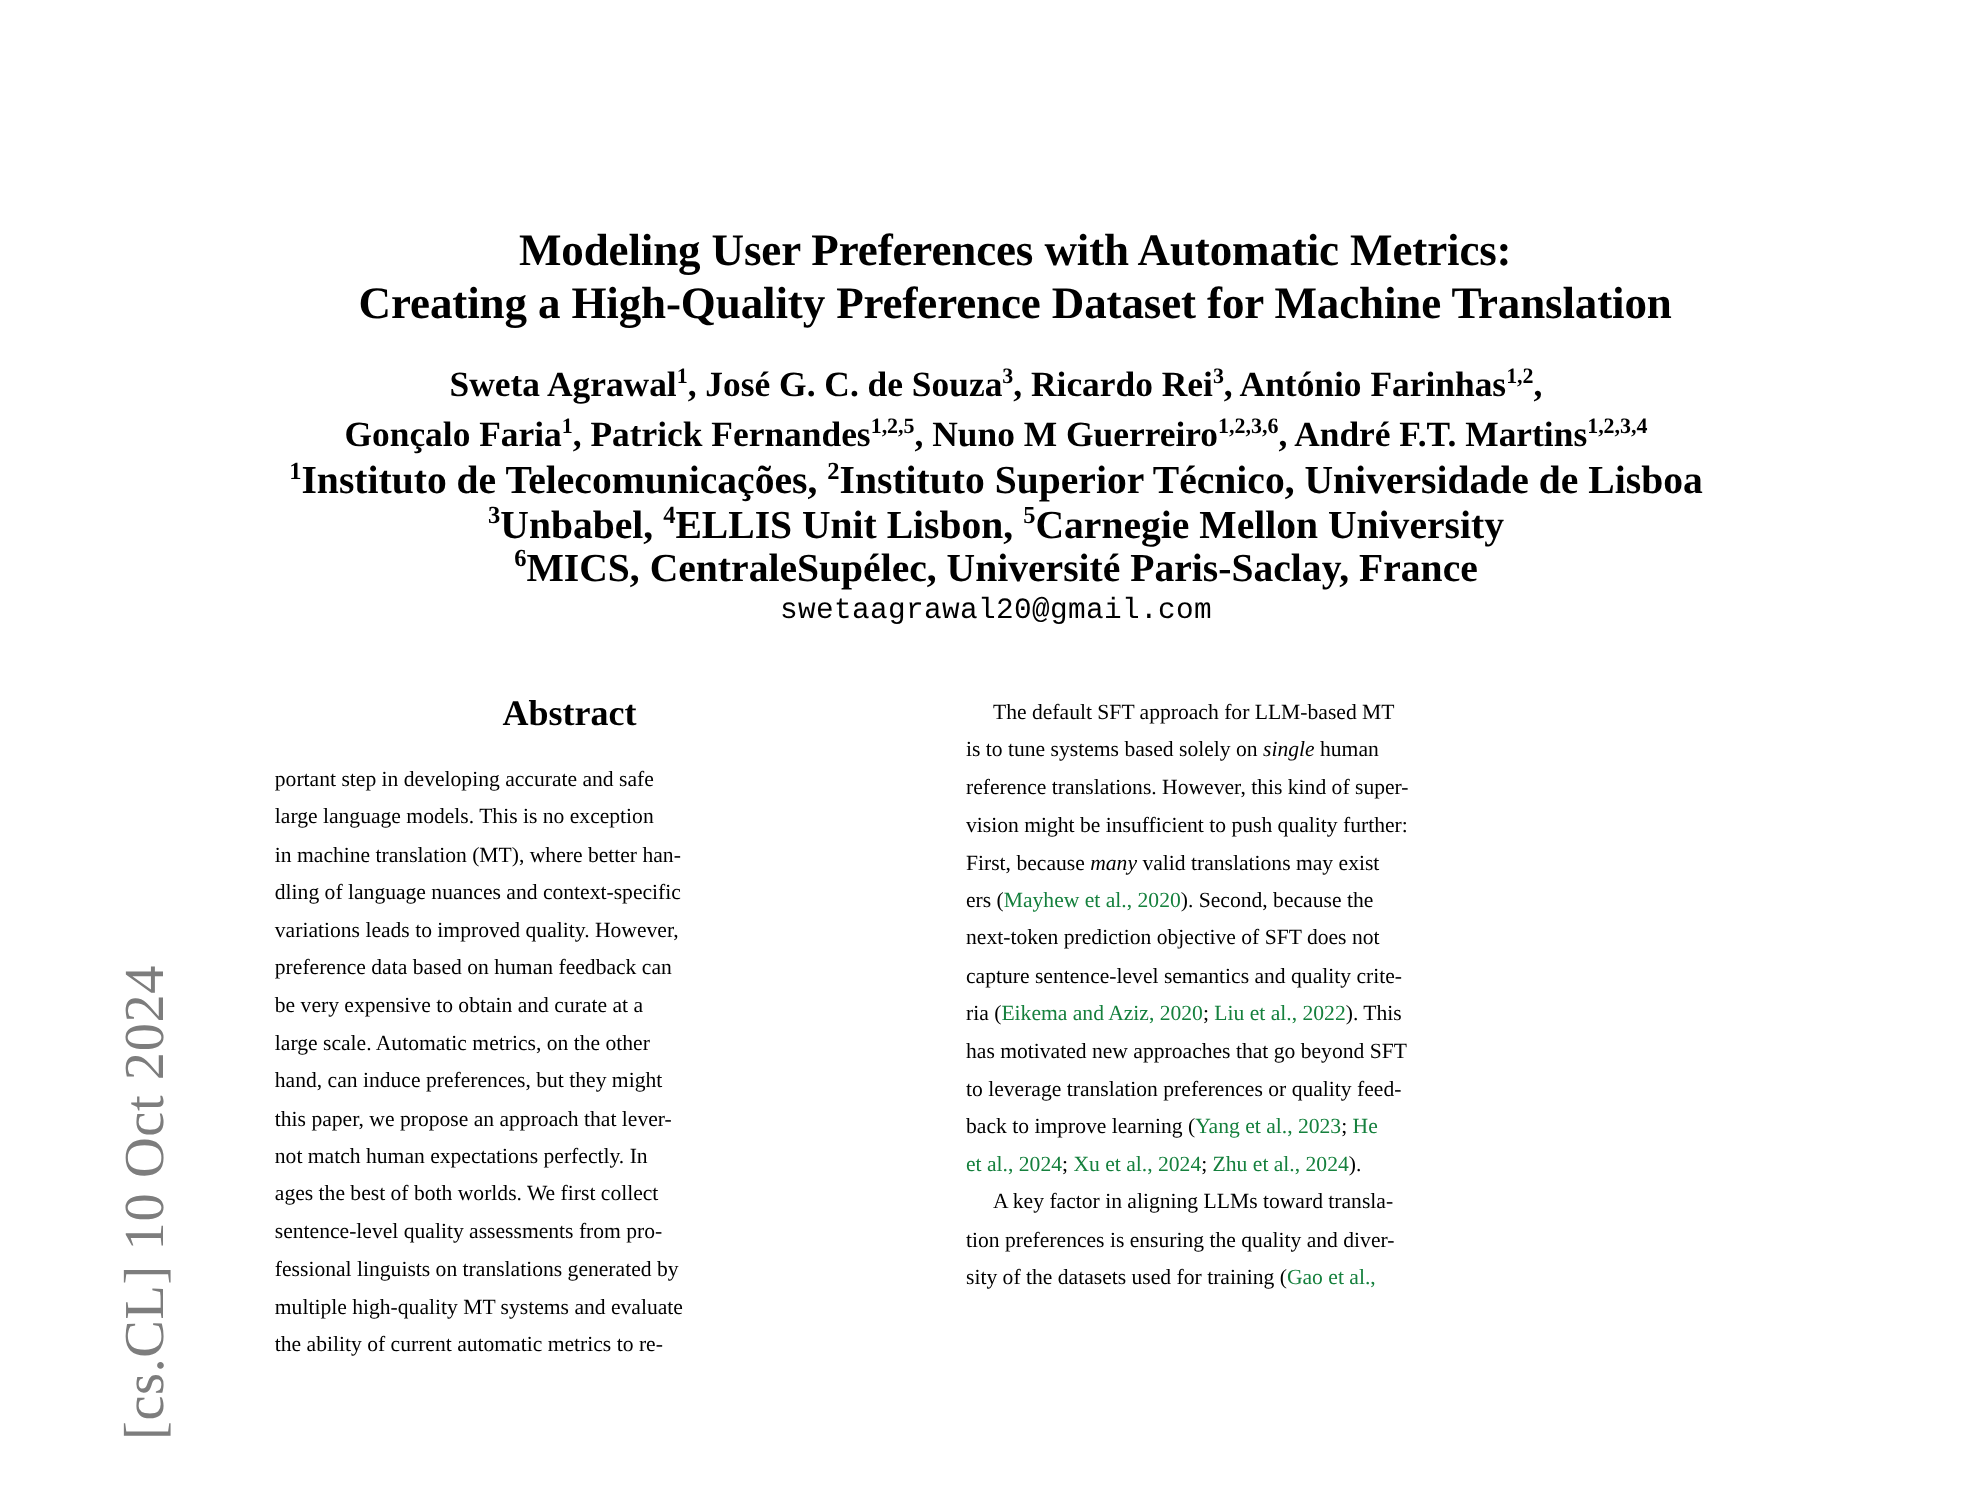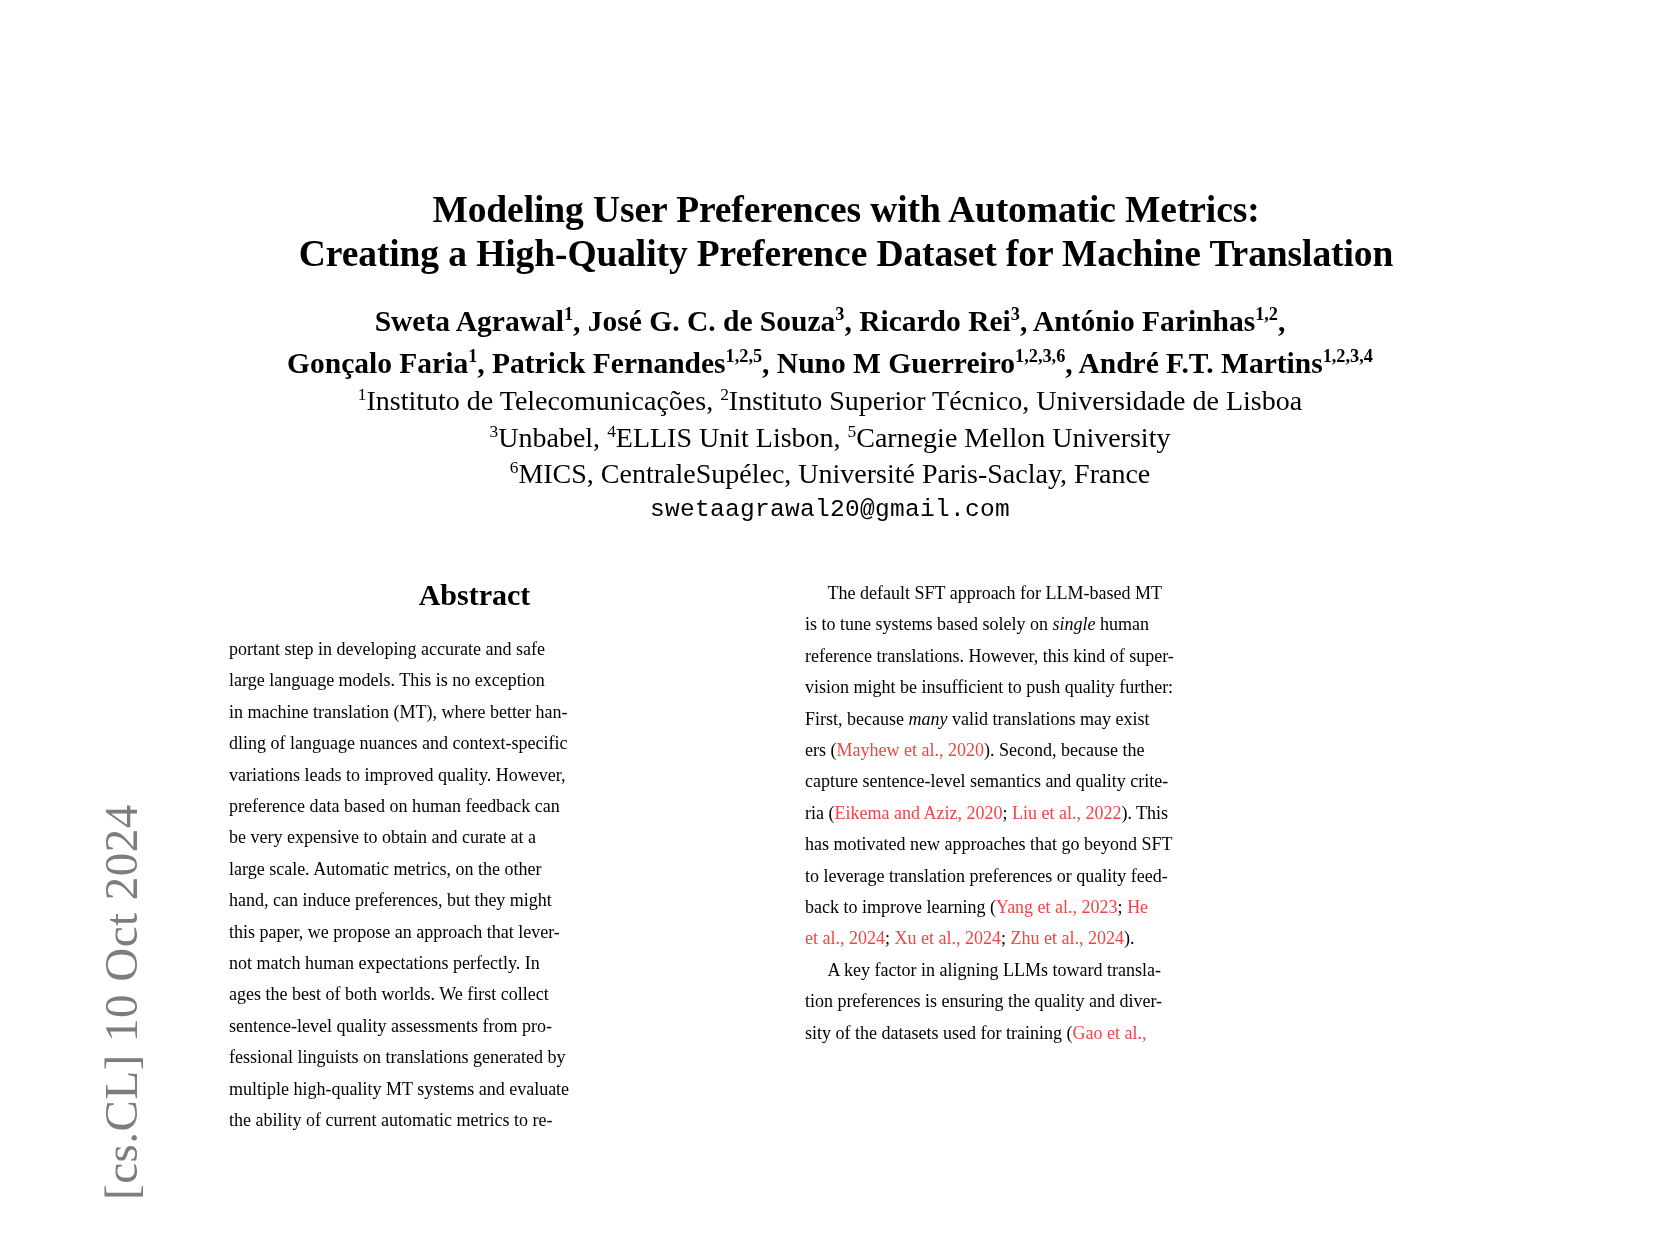--- a/index.html
+++ b/index.html
@@ -73,23 +73,23 @@
 
   
   #affil-block {
     position: absolute;
     left: 150px;
     top: 383px;
     width: 1360px;
     text-align: center;
   }
   .affil-line {
-    font-size: 28px;
+    font-size: 33px;
     line-height: 36.5px;
-    font-weight: normal;
+    font-weight: bold;
     white-space: nowrap;
   }
   #email-line {
     position: absolute;
     left: 150px;
     top: 496px;
     width: 1360px;
     text-align: center;
     font-family: "Liberation Mono", "DejaVu Sans Mono", monospace;
     font-size: 24.5px;
@@ -116,21 +116,21 @@
     margin: 0 0 22px 0;
     line-height: 34px;
   }
   .body-line {
     font-size: 18px;
     line-height: 31.4px;
     white-space: nowrap;
     letter-spacing: 0px;
   }
   .cite {
-    color: #ef4444;
+    color: #15803d;
   }
   .ital {
     font-style: italic;
   }
 </style>
 </head>
 <body>
 
 <div id="page">
 
@@ -177,20 +177,21 @@
   </div>
 
   <div id="col-right">
     <div id="intro-p1">
         <div class="body-line"><span>&nbsp;&nbsp;&nbsp;&nbsp;&nbsp;The default SFT approach for LLM-based MT</span></div>
         <div class="body-line"><span>is to tune systems based solely on </span><span class="ital">single</span><span> human</span></div>
         <div class="body-line"><span>reference translations. However, this kind of super-</span></div>
         <div class="body-line"><span>vision might be insufficient to push quality further:</span></div>
         <div class="body-line"><span>First, because </span><span class="ital">many</span><span> valid translations may exist</span></div>
         <div class="body-line"><span>ers (</span><span class="cite">Mayhew et al., 2020</span><span>).  Second, because the</span></div>
+        <div class="body-line"><span>next-token prediction objective of SFT does not</span></div>
         <div class="body-line"><span>capture sentence-level semantics and quality crite-</span></div>
         <div class="body-line"><span>ria (</span><span class="cite">Eikema and Aziz, 2020</span><span>; </span><span class="cite">Liu et al., 2022</span><span>). This</span></div>
         <div class="body-line"><span>has motivated new approaches that go beyond SFT</span></div>
         <div class="body-line"><span>to leverage translation preferences or quality feed-</span></div>
         <div class="body-line"><span>back to improve learning (</span><span class="cite">Yang et al., 2023</span><span>; </span><span class="cite">He</span></div>
         <div class="body-line"><span class="cite">et al., 2024</span><span>; </span><span class="cite">Xu et al., 2024</span><span>; </span><span class="cite">Zhu et al., 2024</span><span>).</span></div>
       </div>
     <div id="intro-p2">
         <div class="body-line"><span>&nbsp;&nbsp;&nbsp;&nbsp;&nbsp;A key factor in aligning LLMs toward transla-</span></div>
         <div class="body-line"><span>tion preferences is ensuring the quality and diver-</span></div>

